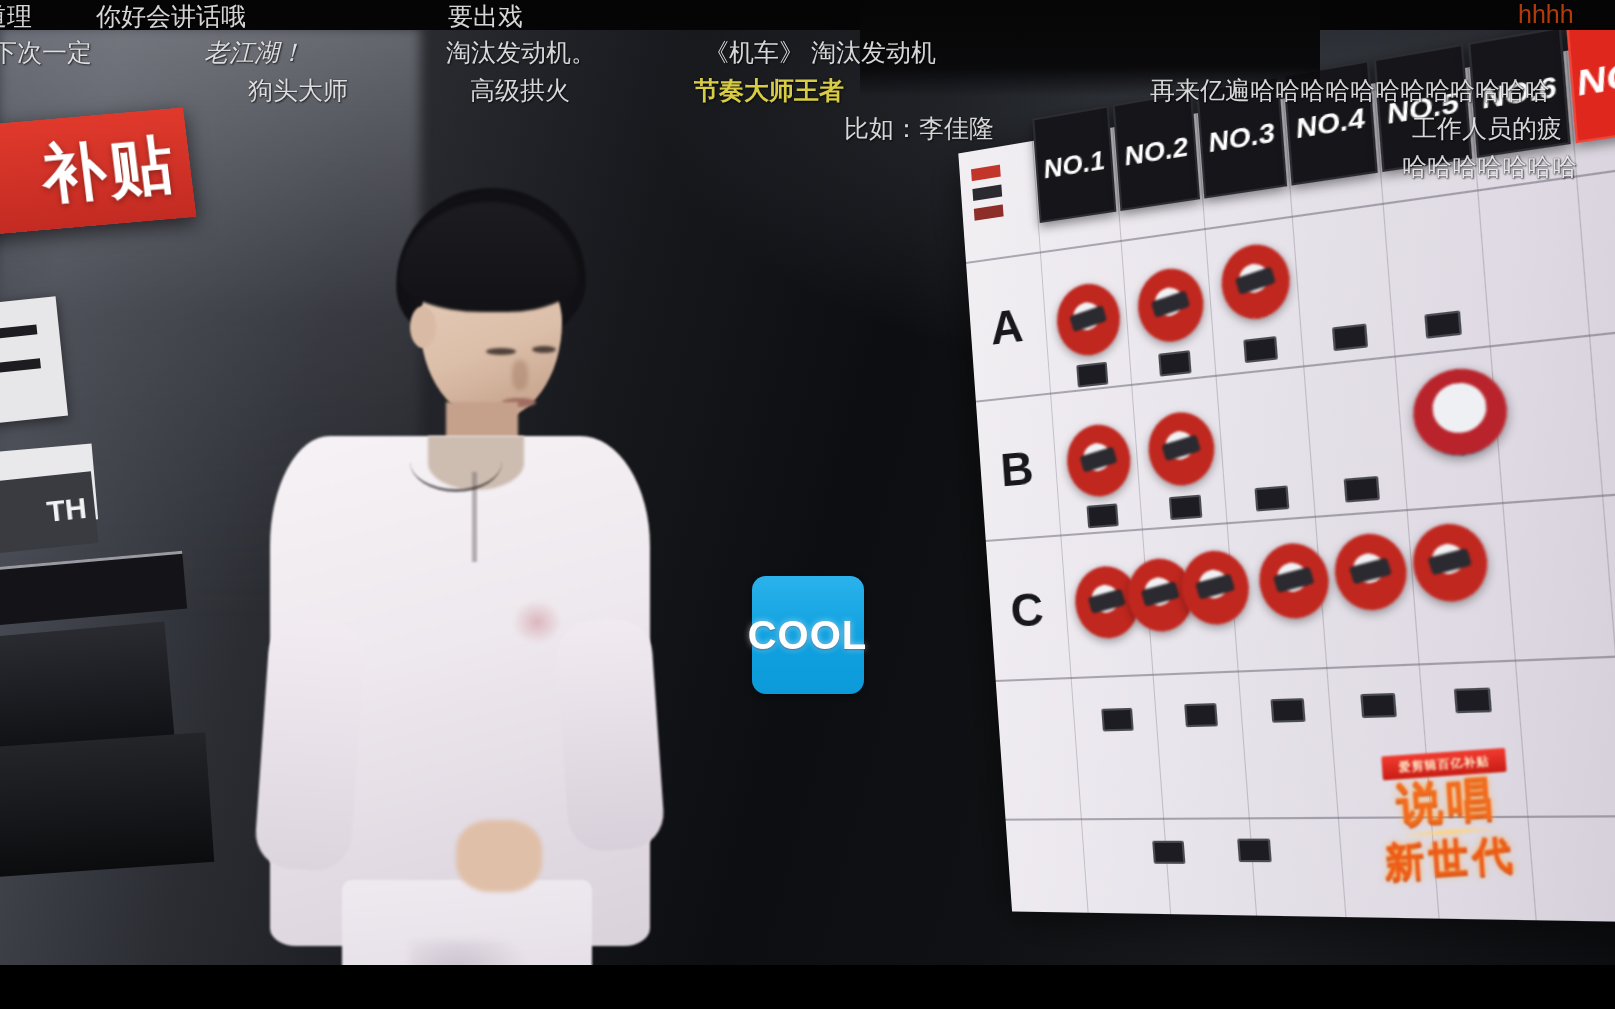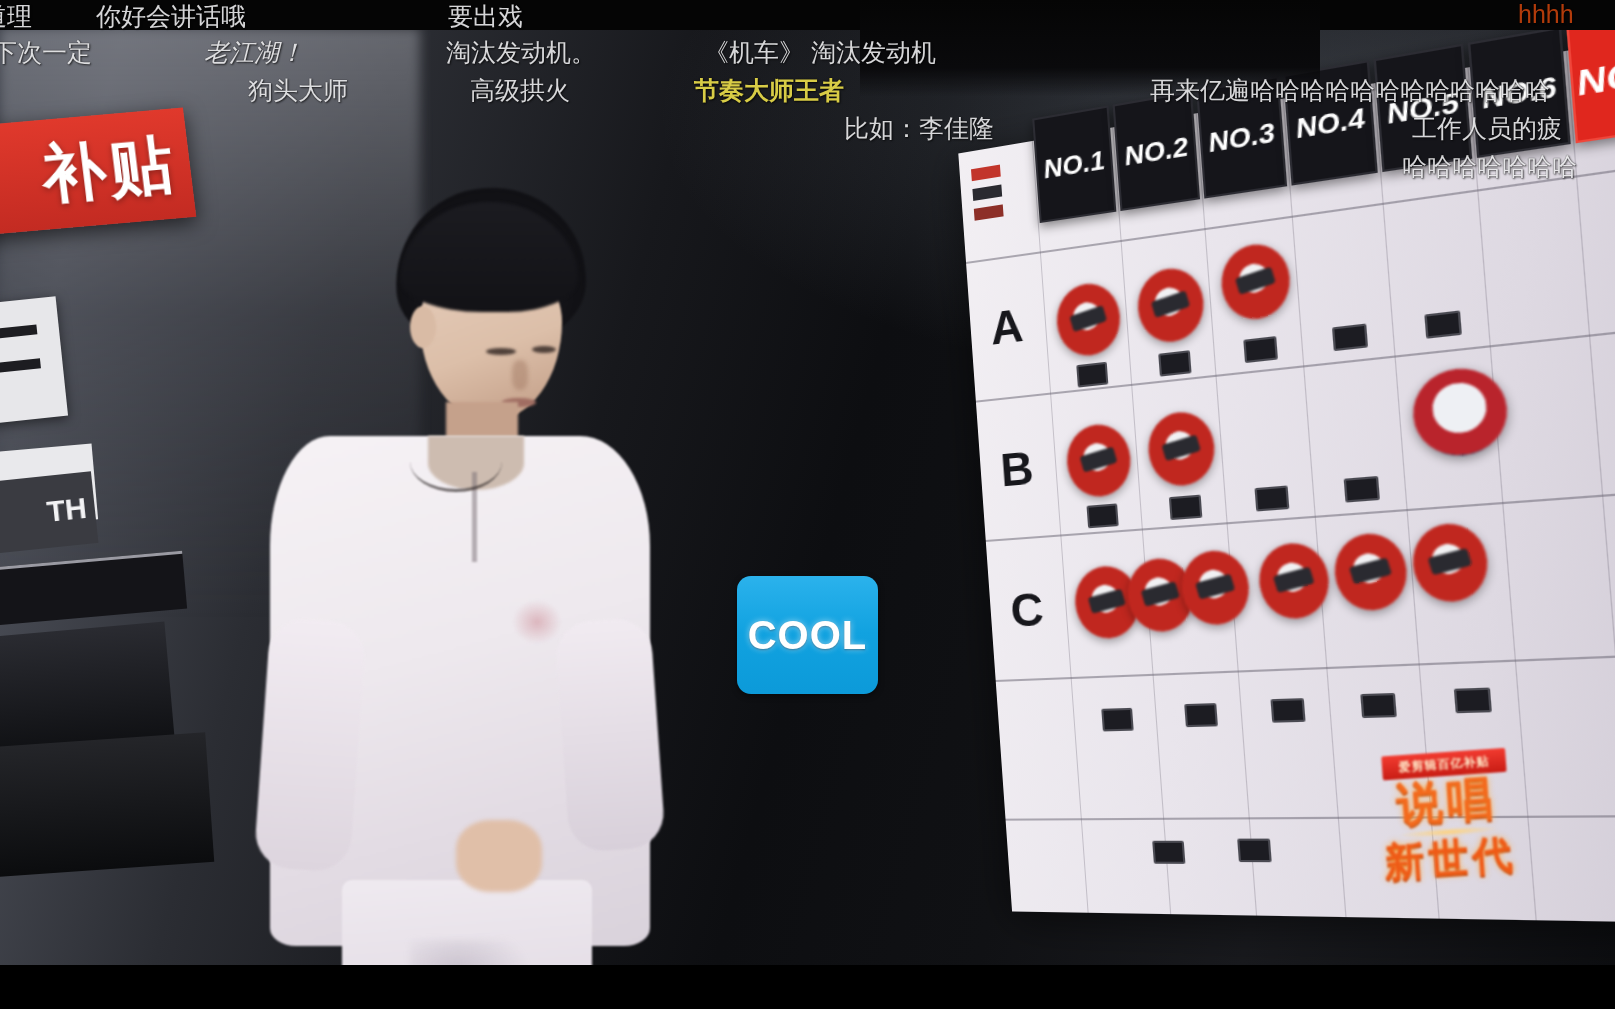--- a/index.html
+++ b/index.html
@@ -342,21 +342,21 @@
     letter-spacing:2px;
     text-shadow:
       2px 0 2px rgba(0,0,0,.55),
       -2px 0 2px rgba(0,0,0,.55),
       0 2px 3px rgba(0,0,0,.6),
       0 0 10px rgba(0,0,0,.35);
     white-space:nowrap;
   }
   #cool-emoji {
     display:inline-flex; align-items:center; justify-content:center;
-    width:141px; height:118px;
+    width:112px; height:118px;
     margin:0 4px;
     border-radius:14px;
     background:linear-gradient(180deg,#2bb2ec 0%, #11a2e0 48%, #0c9ad9 100%);
     box-shadow:0 2px 6px rgba(0,0,0,.45);
     vertical-align:middle;
   }
   #cool-emoji .cool-label {
     color:#ffffff;
     font-size:40px;
     font-weight:bold;

